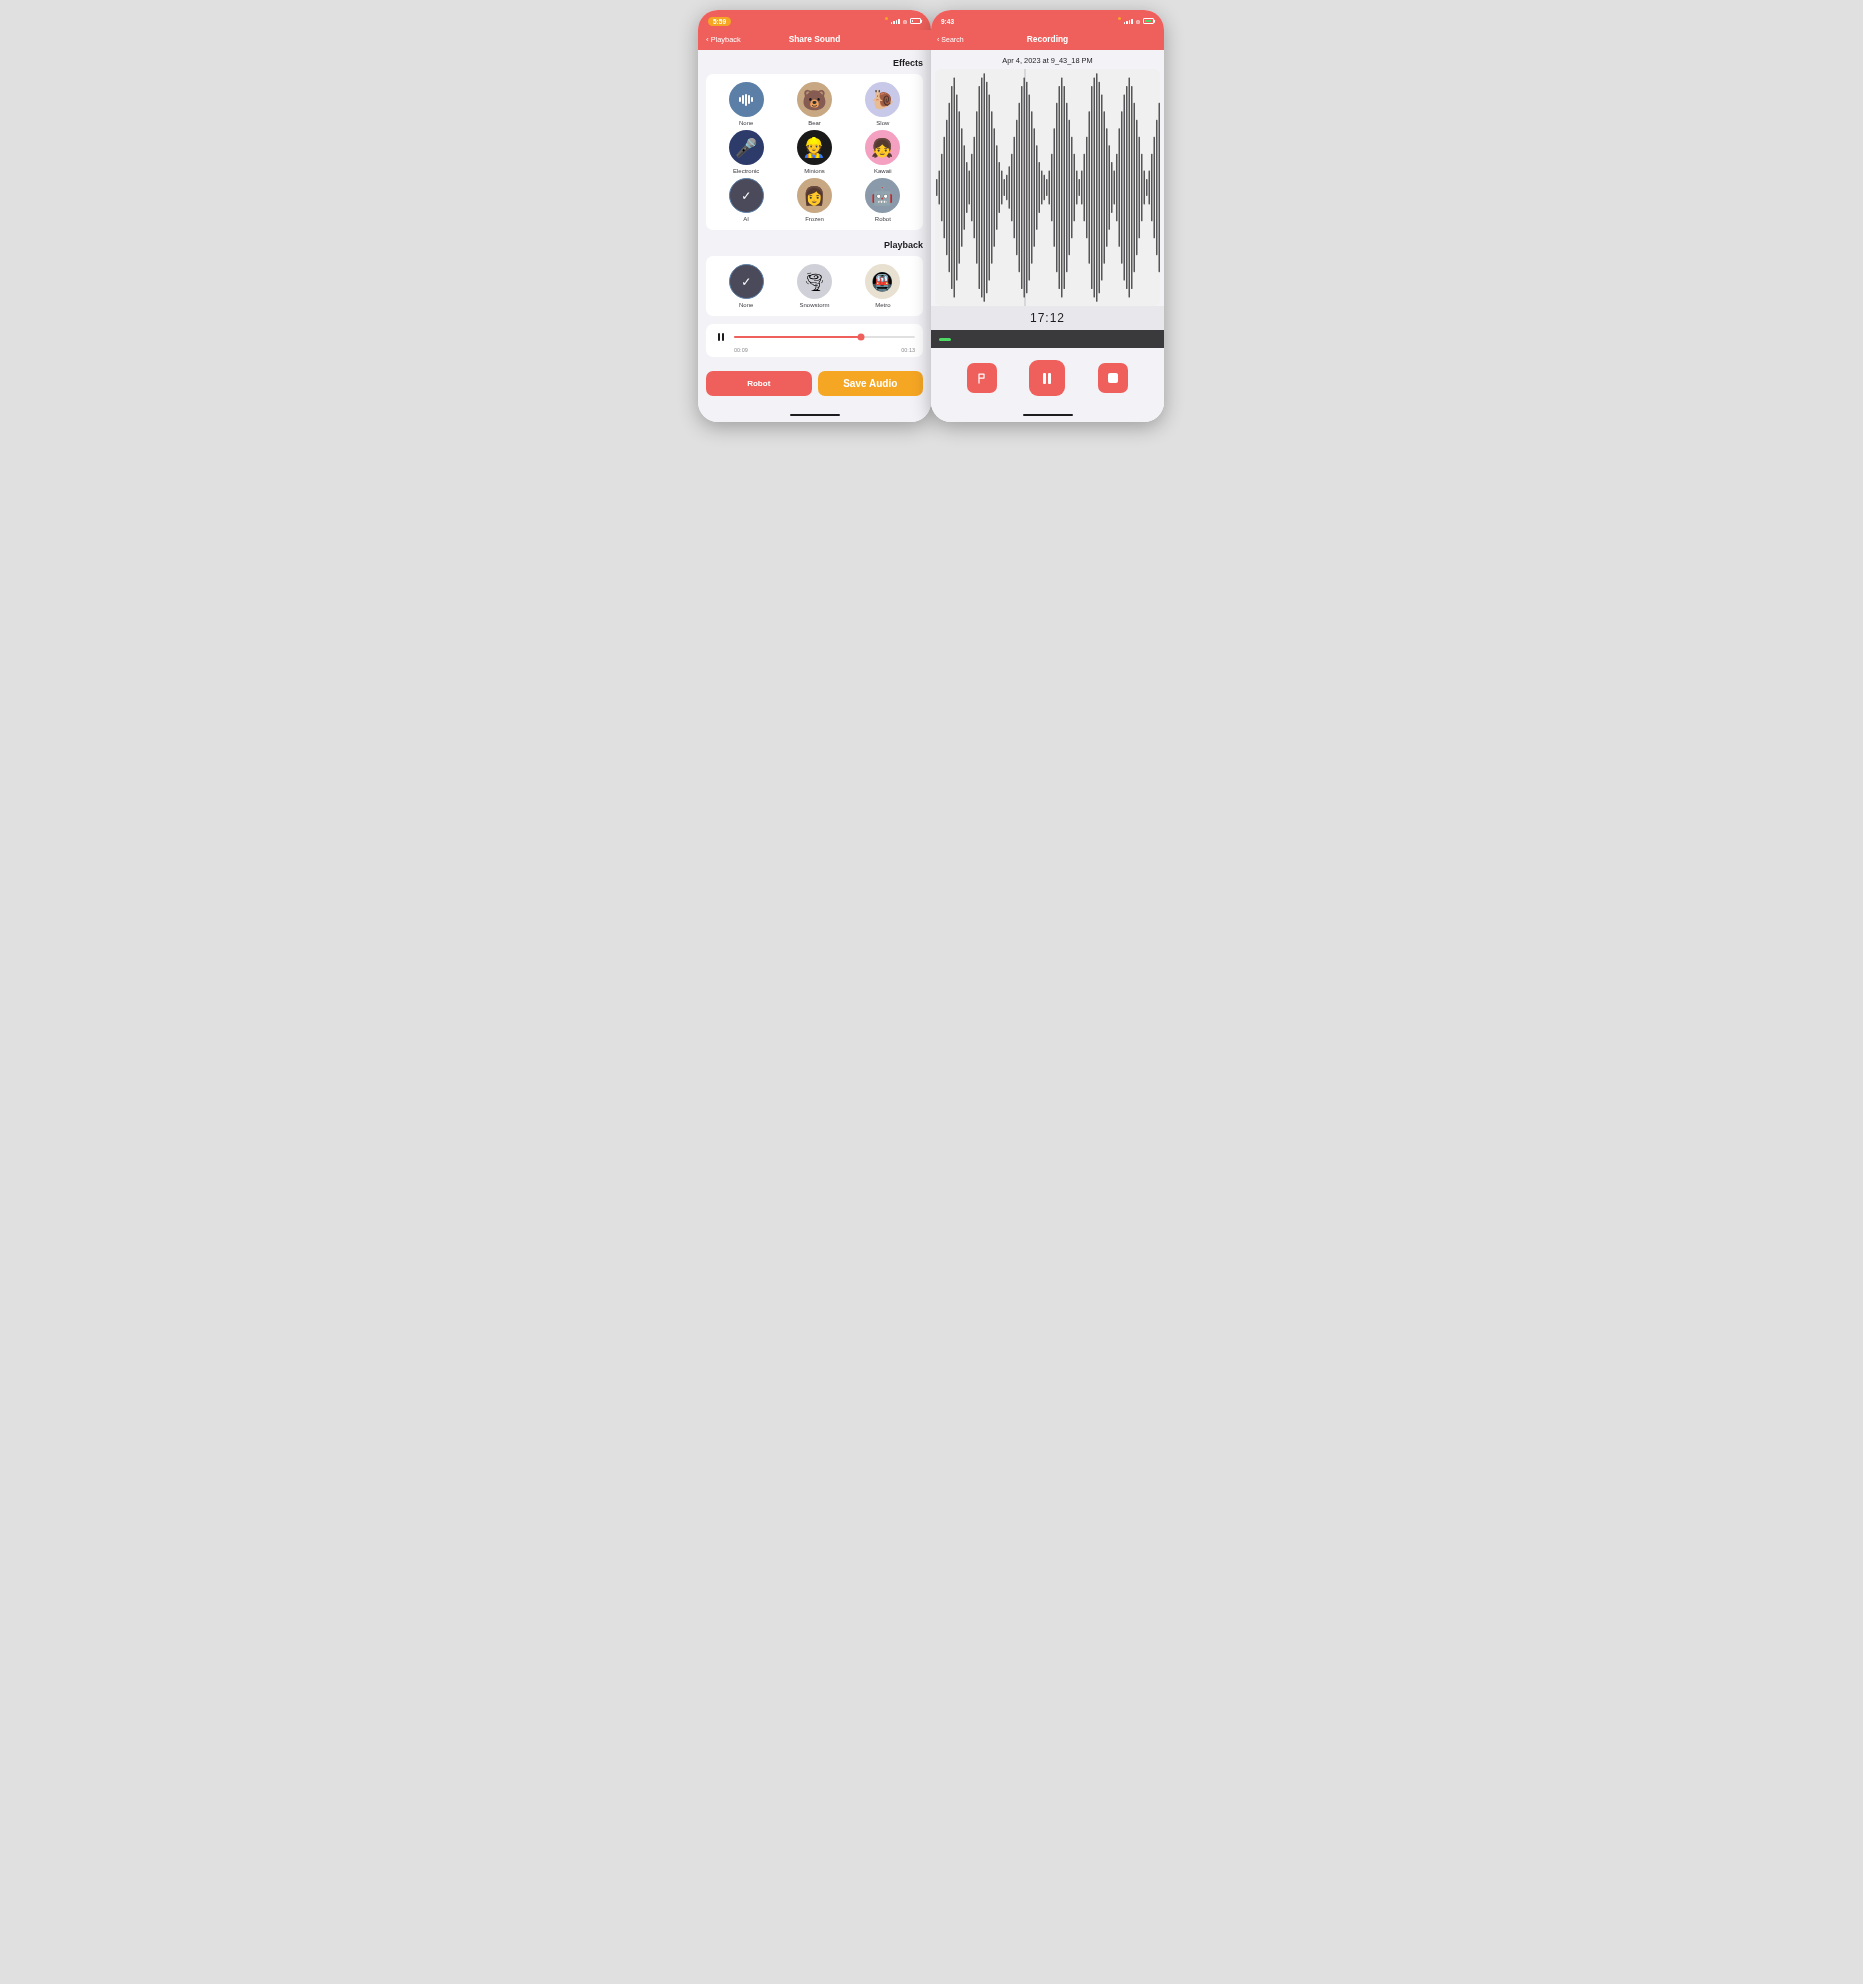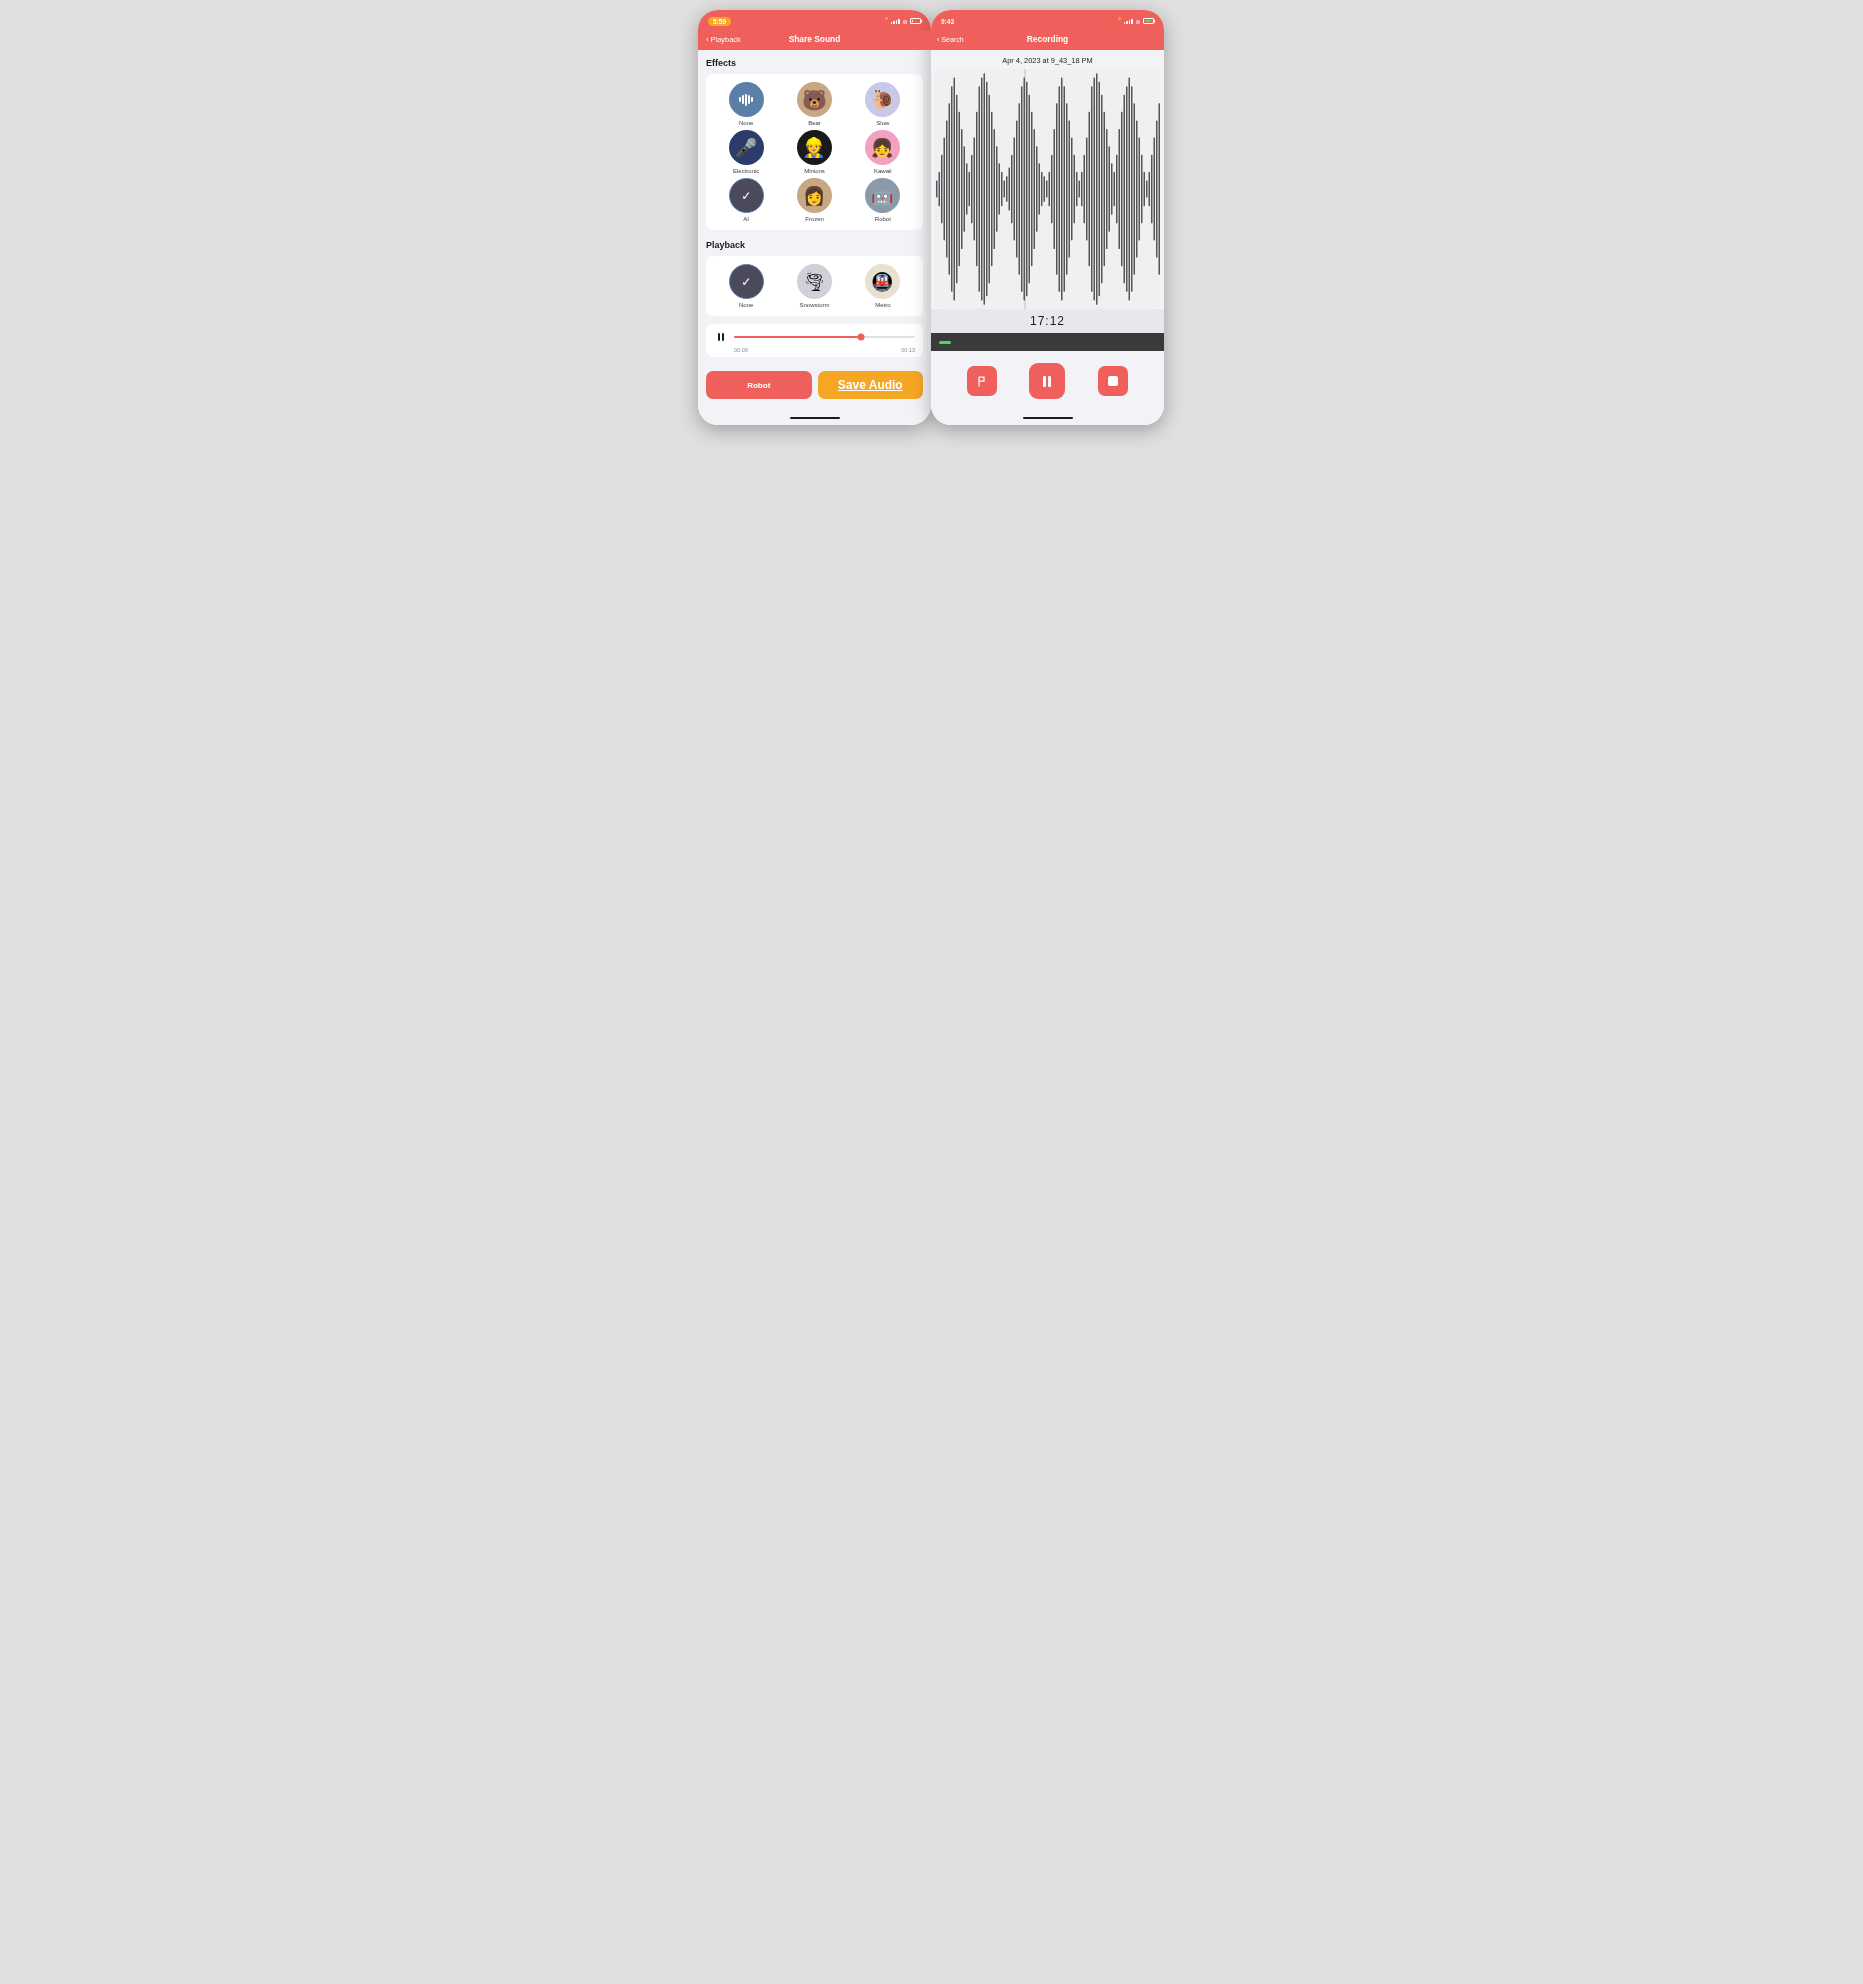--- a/index.html
+++ b/index.html
@@ -143,20 +143,21 @@
       flex: 1;
       overflow-y: auto;
       padding: 8px;
       background: #f2f2f7;
     }
     .section-title {
       font-size: 9px;
       font-weight: 600;
       color: #1c1c1e;
       margin-bottom: 6px;
+      text-align: right;
     }
     .effects-grid {
       display: grid;
       grid-template-columns: repeat(3, 1fr);
       gap: 4px;
       background: white;
       border-radius: 7px;
       padding: 8px;
       margin-bottom: 10px;
     }
@@ -323,26 +324,25 @@
       text-align: center;
       cursor: pointer;
       border: none;
     }
     .btn-save {
       flex: 1;
       padding: 7px;
       background: #f5a623;
       border-radius: 7px;
       color: white;
-      font-size: 12px;
+      font-size: 10px;
       font-weight: 600;
       text-align: center;
       cursor: pointer;
       border: none;
-      text-decoration: underline;
     }
     
     .home-indicator {
       height: 14px;
       display: flex;
       align-items: center;
       justify-content: center;
       background: #f2f2f7;
     }
     .home-bar {

